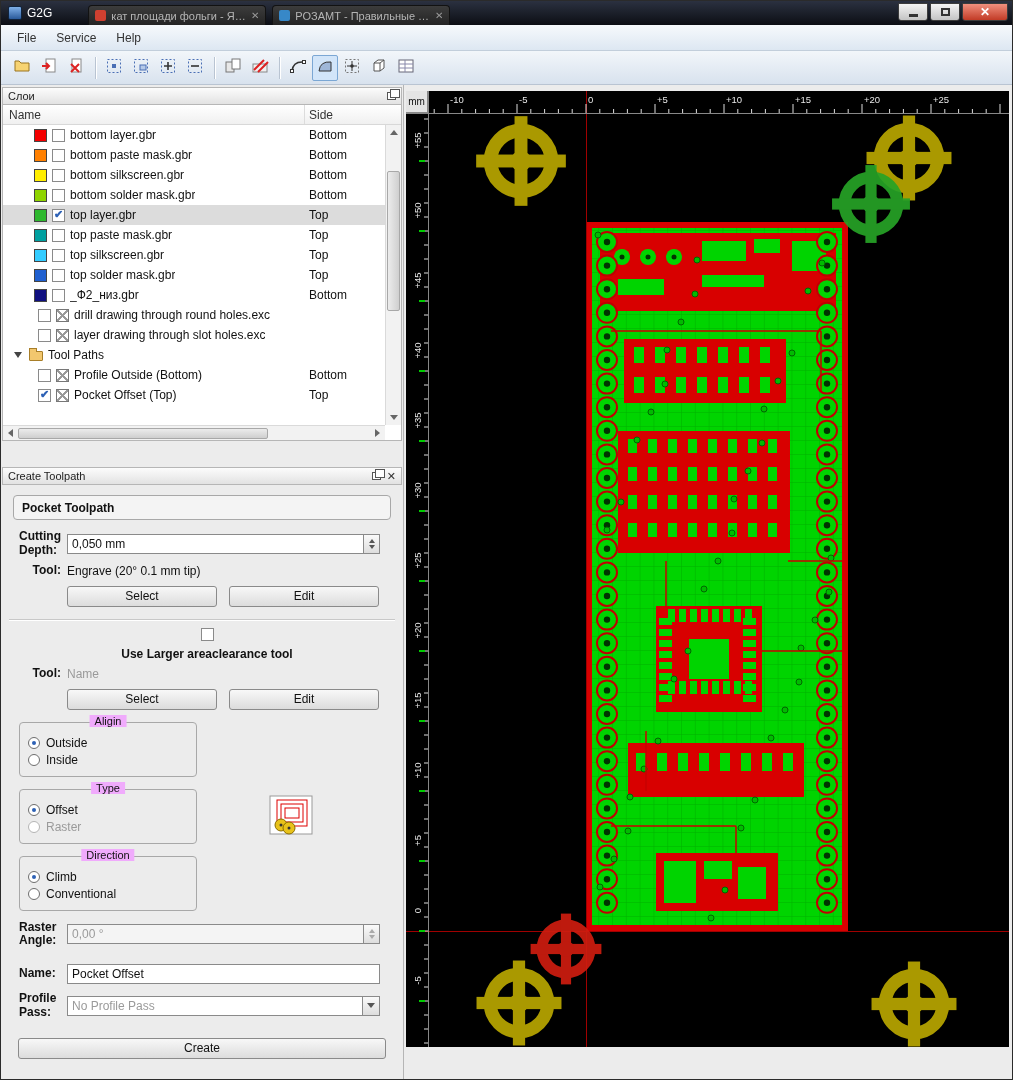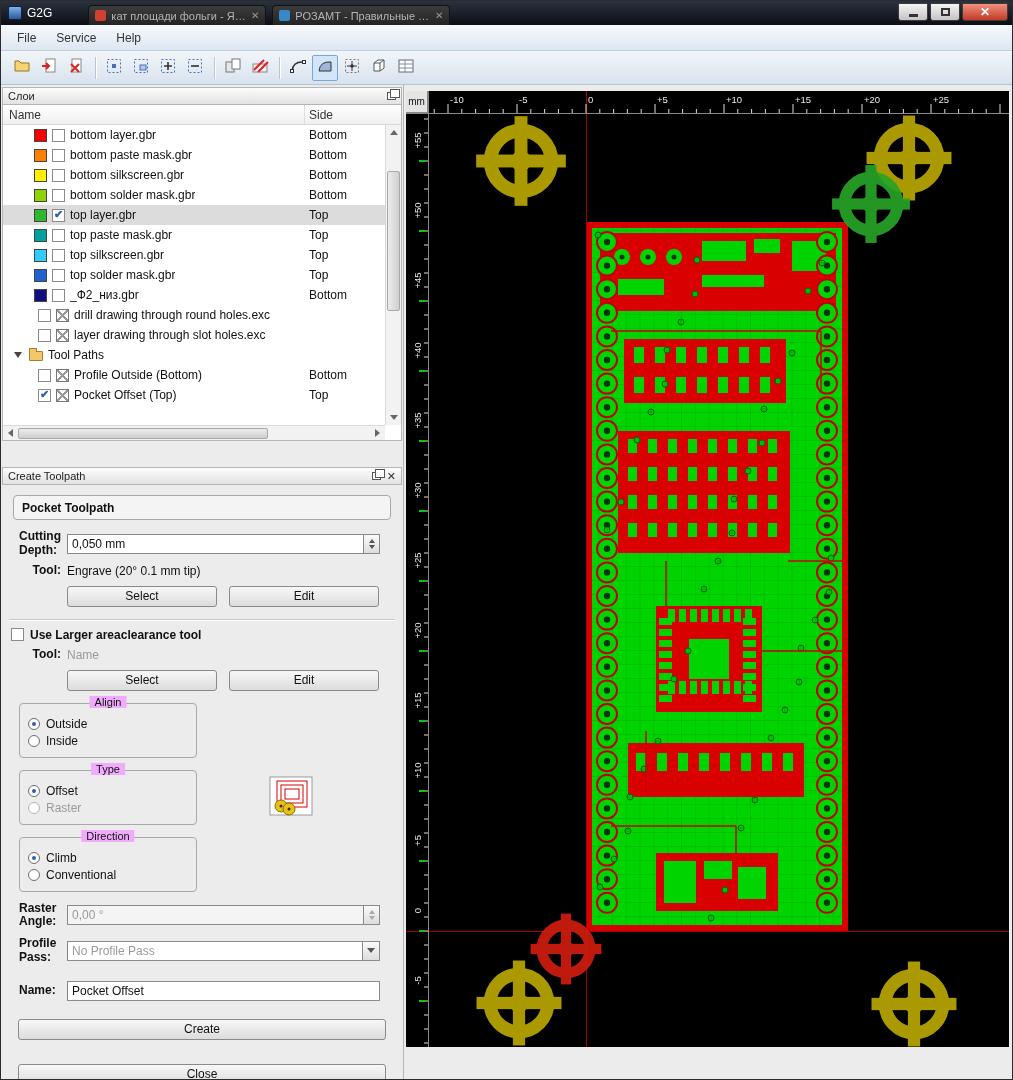--- a/index.html
+++ b/index.html
@@ -86,21 +86,21 @@
   .spinwrap{display:flex;}
   .spin-btns{width:16px;height:20px;border:1px solid #8a8a8a;border-left:none;background:linear-gradient(#fafafa,#ddd);display:flex;flex-direction:column;align-items:center;justify-content:center;gap:2px;}
   .sarr-up{width:0;height:0;border:3px solid transparent;border-bottom:4px solid #555;margin-top:-3px;}
   .sarr-down{width:0;height:0;border:3px solid transparent;border-top:4px solid #555;margin-bottom:-3px;}
   .dis .sarr-up{border-bottom-color:#aaa;}
   .dis .sarr-down{border-top-color:#aaa;}
   .btnrow{display:flex;gap:12px;padding-left:66px;margin-top:8px;}
   .btn{width:150px;height:21px;border:1px solid #8a8a8a;border-radius:3px;background:linear-gradient(#f8f8f8,#dcdcdc);display:flex;align-items:center;justify-content:center;font-size:12px;}
   .bigbtn{width:368px;margin:0 auto;}
   .hr{height:1px;background:#c8c8c8;margin:12px 8px 0 8px;box-shadow:0 1px 0 #fff;}
-  .chkrow{display:flex;align-items:center;gap:6px;padding-left:10px;margin-top:8px;font-weight:bold;}
+  .chkrow{display:flex;align-items:center;gap:6px;padding-left:10px;margin-top:8px;font-weight:bold;flex-direction:column;}
   .grp{position:relative;border:1px solid #a8a8a8;border-radius:4px;width:178px;margin:12px 0 0 18px;padding:10px 8px 6px 8px;}
   .grp .gtitle{position:absolute;top:-8px;left:50%;transform:translateX(-50%);background:#f0abfc;padding:0 5px;font-size:11px;}
   .radio{display:flex;align-items:center;gap:6px;margin:3px 0;}
   .rb{width:12px;height:12px;border-radius:50%;border:1px solid #6e6e6e;background:#fff;position:relative;flex:none;}
   .rb.sel::after{content:"";position:absolute;inset:3px;border-radius:50%;background:#2d61b5;}
   .rb.dis{border-color:#b5b5b5;}
   .radio.dis span.rtext{color:#9a9a9a;}
   .type-row{display:flex;align-items:center;}
   .pocket-ico{margin-left:72px;margin-top:12px;}
   .combo{display:flex;}
@@ -505,33 +505,33 @@
         <span class="lbl">Raster Angle:</span>
         <span class="spinwrap dis">
           <span class="field gray" style="width:297px;background:#f4f4f4;">0,00 °</span>
           <span class="spin-btns">
               <span class="sarr-up"></span>
               <span class="sarr-down"></span>
             </span>
         </span>
       </div>
 
+      <div class="tp-row" style="margin-top:16px;">
+        <span class="lbl">Name:</span>
+        <span class="field" style="width:313px;">Pocket Offset</span>
+      </div>
+
       <div class="tp-row" style="margin-top:8px;">
         <span class="lbl">Profile Pass:</span>
         <span class="combo">
           <span class="field gray" style="width:296px;">No Profile Pass</span>
           <span class="combo-btn">
               <span class="carr"></span>
             </span>
         </span>
-      </div>
-
-      <div class="tp-row" style="margin-top:16px;">
-        <span class="lbl">Name:</span>
-        <span class="field" style="width:313px;">Pocket Offset</span>
       </div>
 
       <div style="margin-top:18px;">
         <div class="btn bigbtn">Create</div>
       </div>
       <div style="margin-top:24px;">
         <div class="btn bigbtn">Close</div>
       </div>
     </div>
   </div>

